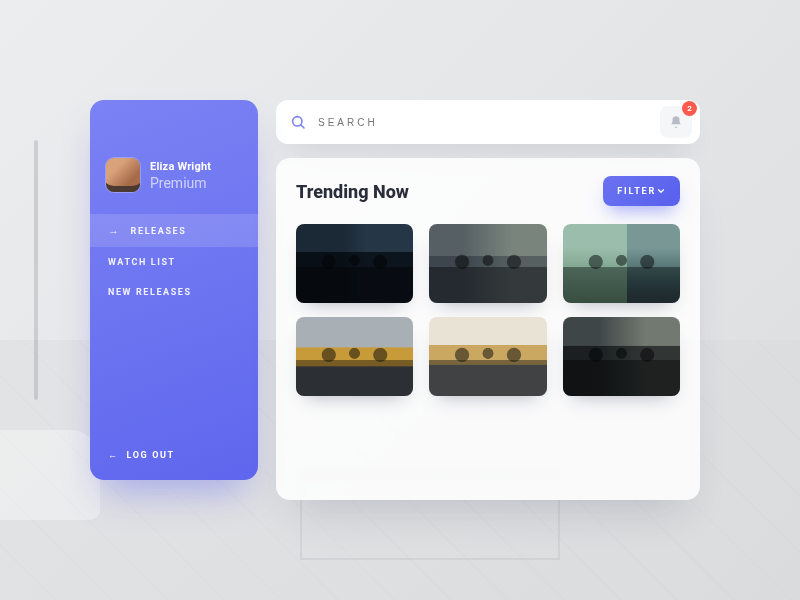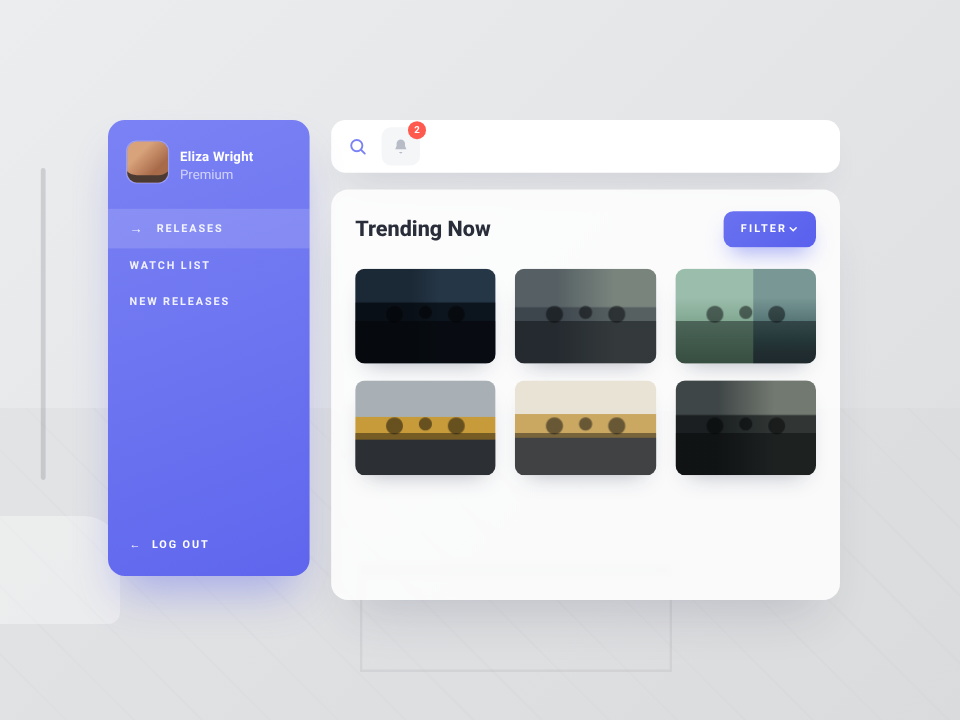--- a/index.html
+++ b/index.html
@@ -41,28 +41,28 @@
   .sidebar {
     width: 168px; height: 380px;
     background: linear-gradient(160deg, #7b82f4 0%, #6a72f0 60%, #5f66ee 100%);
     border-radius: 14px;
     box-shadow: 0 22px 38px -12px rgba(90,100,240,.45);
     color: #fff;
     display: flex; flex-direction: column;
     padding: 18px 0 16px 0;
     position: relative;
   }
-  .profile { display: flex; align-items: flex-end; gap: 10px; padding: 0 16px 14px 16px; }
+  .profile { display: flex; align-items: center; gap: 10px; padding: 0 16px 14px 16px; margin-top: 40px; }
   .avatar {
     width: 34px; height: 34px; border-radius: 8px;
     background: linear-gradient(135deg,#d8a27a 30%,#a86b4a 70%);
     box-shadow: inset 0 -10px 0 -4px #4b3a31, 0 0 0 1px rgba(255,255,255,.25);
   }
   .profile-text .name { font-size: 11px; font-weight: 700; letter-spacing: .2px; }
-  .profile-text .plan { font-size: 11px; opacity: .65; margin-top: 2px; }
+  .profile-text .plan { font-size: 14px; opacity: .65; margin-top: 2px; }
 
   .nav { margin-top: 8px; }
   .nav-item {
     display: flex; align-items: center; gap: 10px;
     padding: 10px 18px;
     font-size: 9px; font-weight: 700; letter-spacing: 1.6px;
     color: rgba(255,255,255,.9);
     cursor: pointer;
   }
   .nav-item.active {
@@ -187,20 +187,21 @@
     </div>
   </aside>
 
   <div class="main">
 
     <div class="searchbar">
       <svg class="search-icon" width="16" height="16" viewBox="0 0 24 24" fill="none" stroke="currentColor" stroke-width="2.4" stroke-linecap="round">
           <circle cx="11" cy="11" r="7"></circle>
           <line x1="21" y1="21" x2="16.2" y2="16.2"></line>
         </svg>
+      <input class="search-input" placeholder="SEARCH" style="">
       <div class="notif-btn">
         <svg width="14" height="14" viewBox="0 0 24 24" fill="currentColor">
             <path d="M12 2a6 6 0 0 0-6 6v3.6L4 16h16l-2-4.4V8a6 6 0 0 0-6-6zm0 20a2.5 2.5 0 0 0 2.45-2h-4.9A2.5 2.5 0 0 0 12 22z"></path>
           </svg>
         <div class="badge">2</div>
       </div>
     </div>
 
     <div class="content">
       <div class="content-head">

